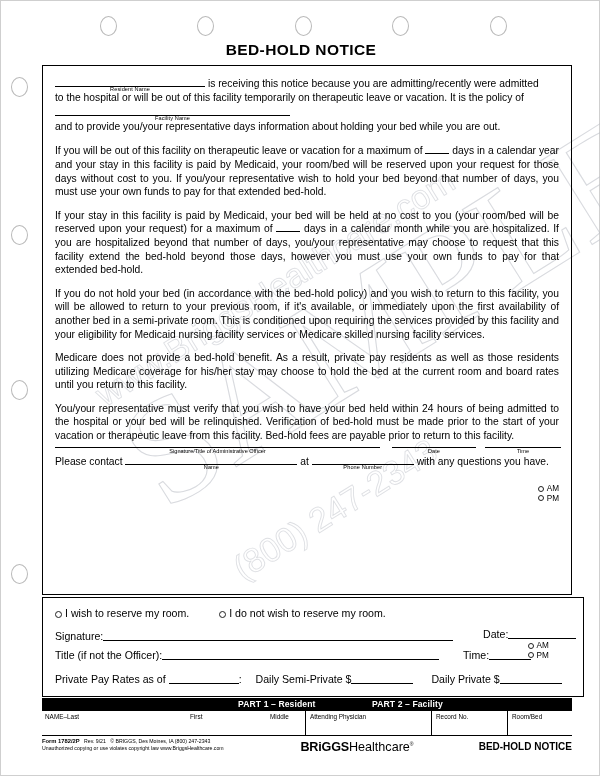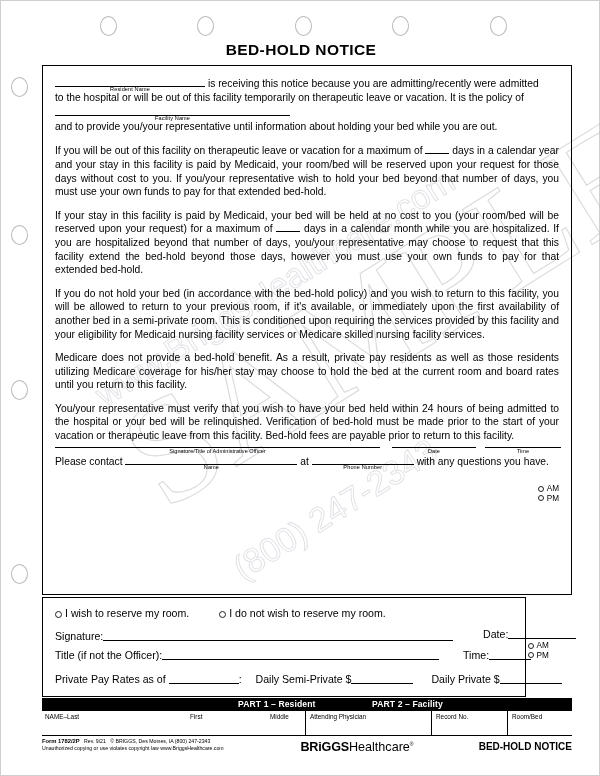--- a/index.html
+++ b/index.html
@@ -169,21 +169,21 @@
     font-size: 5.6px;
     text-align: center;
     line-height: 7px;
   }
 
   
   #lower-box {
     position: absolute;
     left: 41px;
     top: 596px;
-    width: 484px;
+    width: 542px;
     height: 100px;
     border: 1.6px solid #000;
     box-sizing: border-box;
     z-index: 4;
   }
   .lower-line {
     position: absolute;
     font-size: 10.6px;
     white-space: nowrap;
   }
@@ -331,21 +331,21 @@
           <span class="fill-line" style="width:150px;"></span>
           <span class="fill-cap">Resident Name</span>
         </span>
         <span>is receiving this notice because you are admitting/recently were admitted</span><br>
         <span class="lead-line">to the hospital or will be out of this facility temporarily on therapeutic leave or vacation. It is the policy of</span><br>
         <span class="fill-wrap">
           <span class="fill-line" style="width:235px;"></span>
           <span class="fill-cap">Facility Name</span>
         </span>
         <br>
-        <span class="lead-line">and to provide you/your representative until information about holding your bed while you are out.</span>
+        <span class="lead-line">and to provide you/your representative days information about holding your bed while you are out.</span>
       </p>
 
       <p class="para">
         <span>If you will be out of this facility on therapeutic leave or vacation for a maximum of</span>
         <span class="blank short"></span>
         <span>days in a calendar year and your stay in this facility is paid by Medicaid, your room/bed will be reserved upon your request for those days without cost to you. If you/your representative wish to hold your bed beyond that number of days, you must use your own funds to pay for that extended bed-hold.</span>
       </p>
 
       <p class="para">
         <span>If your stay in this facility is paid by Medicaid, your bed will be held at no cost to you (your room/bed will be reserved upon your request) for a maximum of</span>

